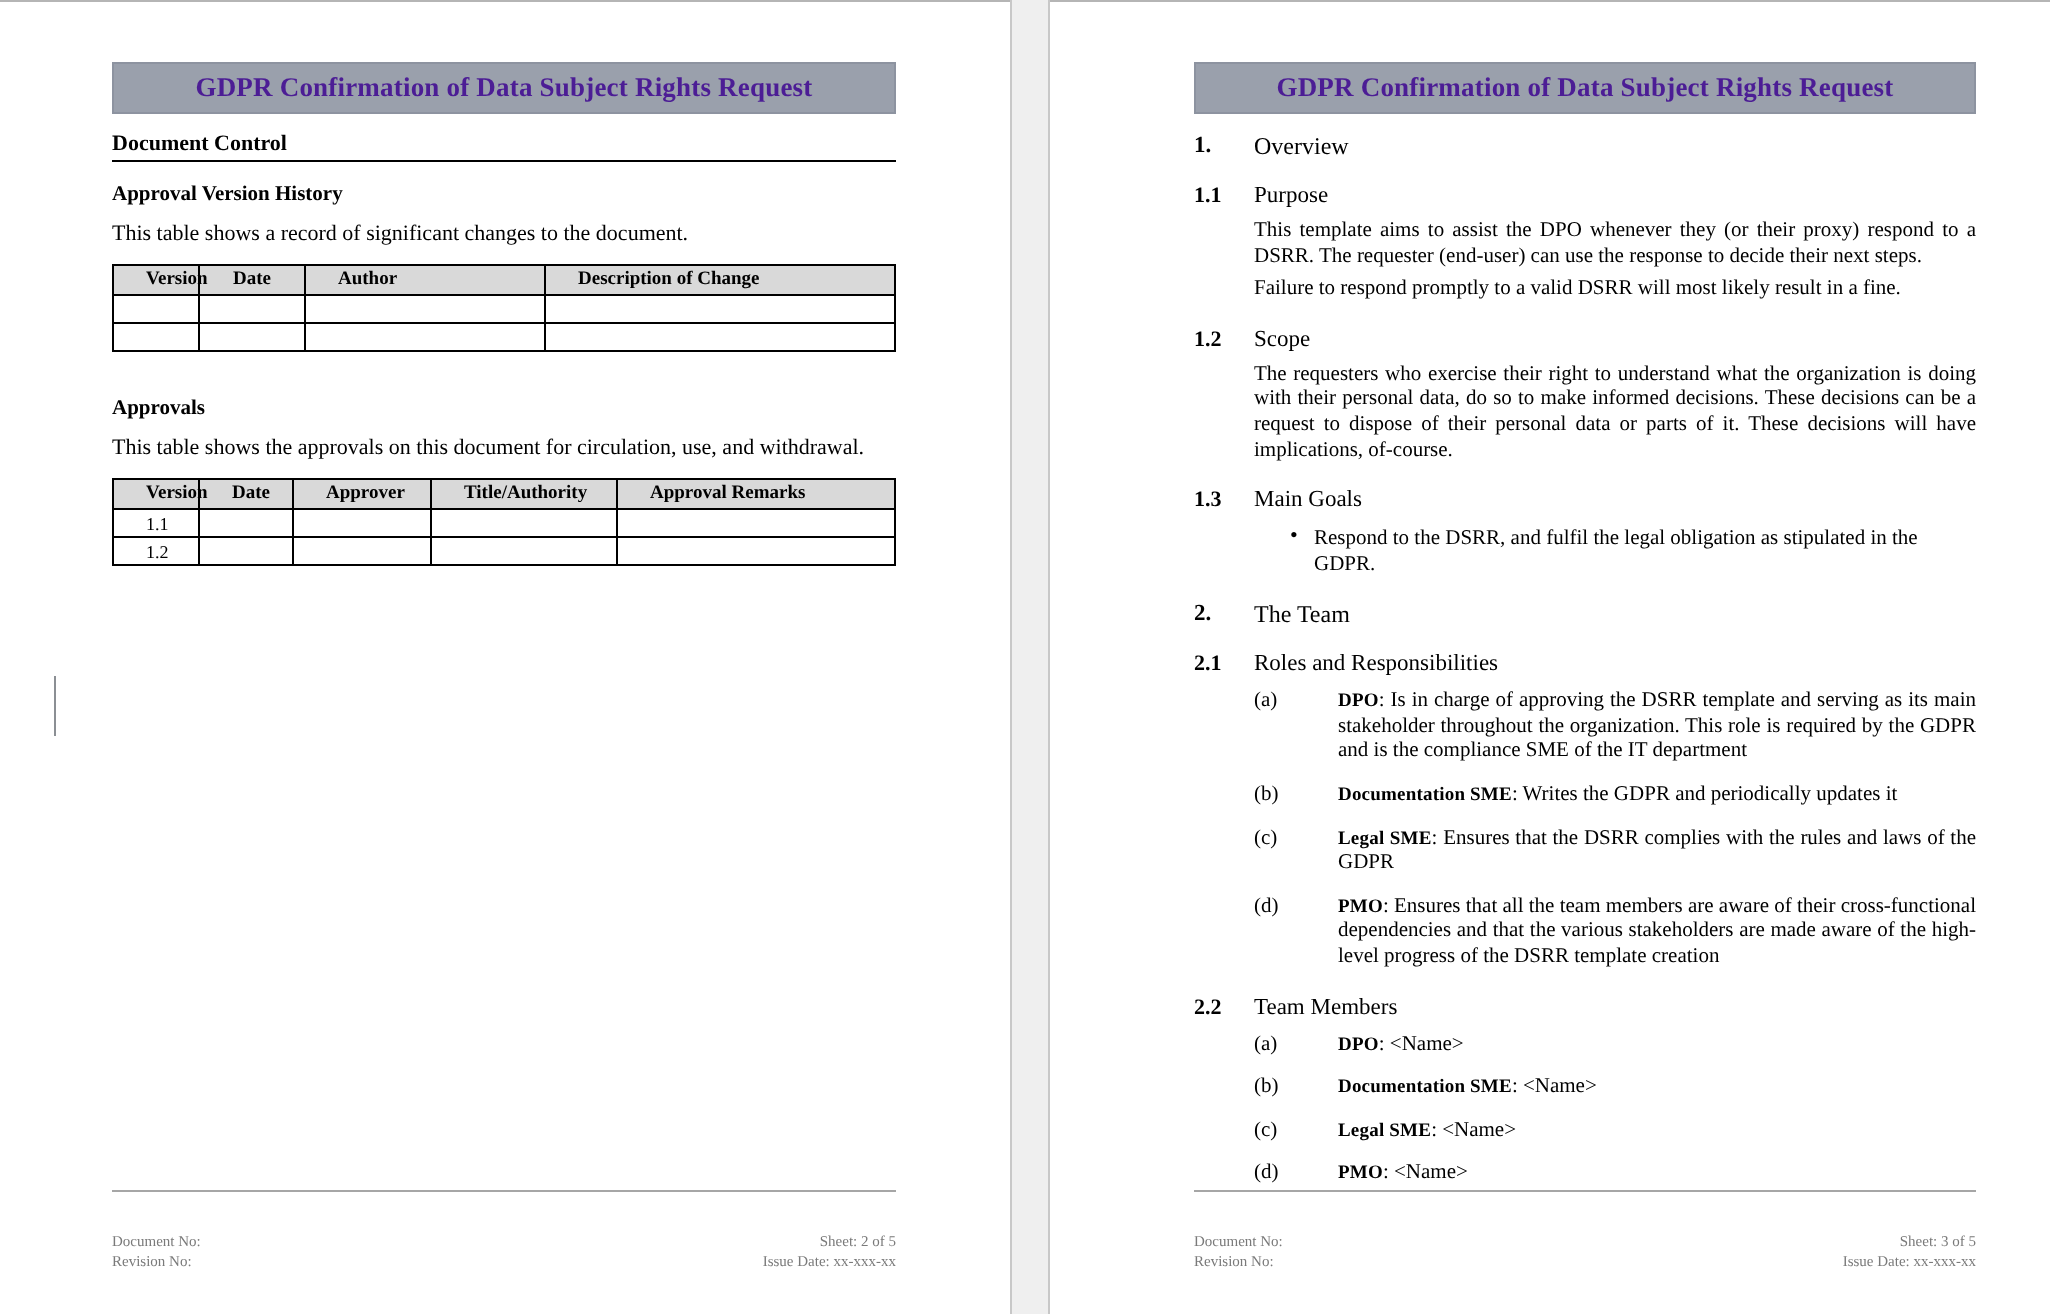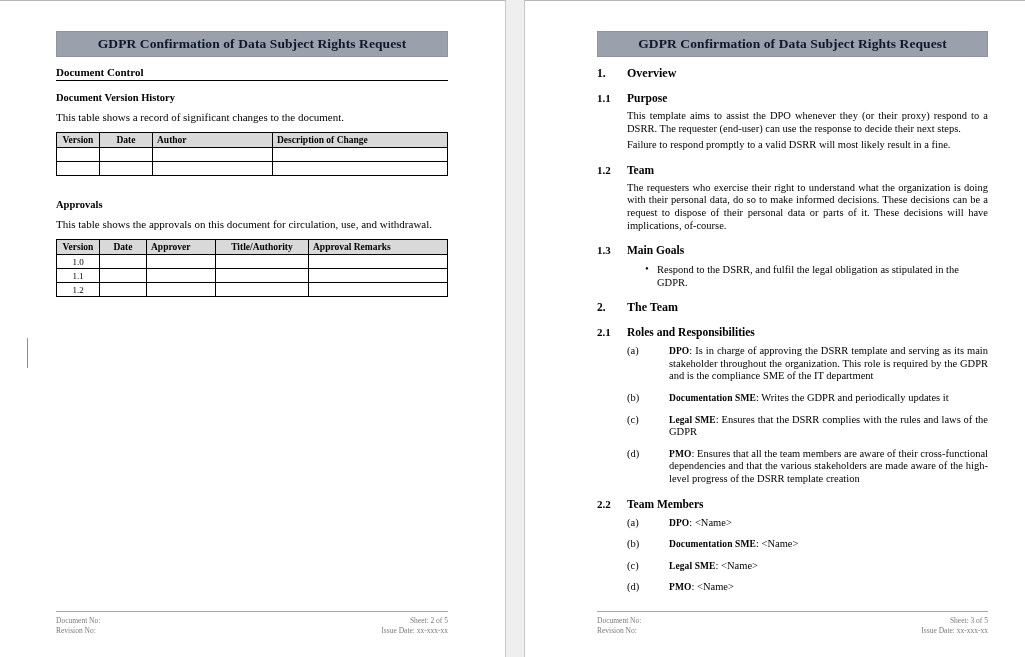--- a/index.html
+++ b/index.html
@@ -69,21 +69,21 @@
     width: 100%;
     height: 26px;
     background: #9aa0ac;
     border: 1px solid #8d93a0;
     box-sizing: border-box;
     display: flex;
     align-items: center;
     justify-content: center;
   }
   .doc-banner-text {
-    color: #0f172a;
+    color: #4c1d95;
     font-weight: bold;
     font-size: 13.5px;
     letter-spacing: .1px;
     white-space: nowrap;
   }
 
   
   .lp-content {
     position: absolute;
     top: 66px;
@@ -116,21 +116,21 @@
     margin-top: 8px;
     border-collapse: collapse;
     width: 100%;
     table-layout: fixed;
     font-size: 9.5px;
   }
   table.doc-table th,
   table.doc-table td {
     border: 1px solid #000000;
     height: 14px;
-    padding: 1px 4px;
+    padding: 1px 16px;
     box-sizing: border-box;
     vertical-align: middle;
   }
   table.doc-table th {
     background: #d9d9d9;
     font-weight: bold;
     text-align: left;
     font-size: 9.5px;
     height: 15px;
   }
@@ -176,21 +176,21 @@
 
   .num {
     flex: 0 0 30px;
     font-weight: bold;
     font-size: 11px;
     line-height: 14px;
   }
   .num-l1 { font-size: 11.5px; }
 
   .heading-txt {
-    font-weight: bold;
+    font-weight: normal;
     font-size: 11.5px;
     line-height: 14px;
   }
   .heading-txt-l1 { font-size: 12px; }
 
   .para {
     margin: 5px 0 0 30px;
     font-size: 10.5px;
     line-height: 12.6px;
     text-align: justify;
@@ -243,21 +243,21 @@
     letter-spacing: .1px;
   }
 
   
   .page-footer {
     position: absolute;
     bottom: 22px;
     left: 0;
     width: 100%;
     border-top: 1px solid #a6a6a6;
-    padding-top: 4px;
+    padding-top: 20px;
     display: flex;
     justify-content: space-between;
     color: #7a7a7a;
     font-size: 7.5px;
     line-height: 9.5px;
   }
   .footer-col-right { text-align: right; }
 </style>
 </head>
 <body>
@@ -272,21 +272,21 @@
     <div class="page-body">
 
       <div class="doc-banner">
         <span class="doc-banner-text">GDPR Confirmation of Data Subject Rights Request</span>
       </div>
 
       <div class="lp-content">
 
         <h2 class="section-underline">Document Control</h2>
 
-        <h3 class="subheading">Document Version History</h3>
+        <h3 class="subheading">Approval Version History</h3>
 
         <p class="lead">This table shows a record of significant changes to the document.</p>
 
         <table class="doc-table">
           <colgroup>
             <col style="width:43px">
             <col style="width:53px">
             <col style="width:120px">
             <col>
           </colgroup>
@@ -332,27 +332,20 @@
             <tr>
               <th class="c">Version</th>
               <th class="c">Date</th>
               <th>Approver</th>
               <th class="c">Title/Authority</th>
               <th>Approval Remarks</th>
             </tr>
           </thead>
           <tbody>
             <tr>
-              <td class="ver">1.0</td>
-              <td></td>
-              <td></td>
-              <td></td>
-              <td></td>
-            </tr>
-            <tr>
               <td class="ver">1.1</td>
               <td></td>
               <td></td>
               <td></td>
               <td></td>
             </tr>
             <tr>
               <td class="ver">1.2</td>
               <td></td>
               <td></td>
@@ -398,21 +391,21 @@
 
         <div class="lvl2">
           <span class="num">1.1</span>
           <span class="heading-txt">Purpose</span>
         </div>
         <p class="para">This template aims to assist the DPO whenever they (or their proxy) respond to a DSRR. The requester (end-user) can use the response to decide their next steps.</p>
         <p class="para tight">Failure to respond promptly to a valid DSRR will most likely result in a fine.</p>
 
         <div class="lvl2">
           <span class="num">1.2</span>
-          <span class="heading-txt">Team</span>
+          <span class="heading-txt">Scope</span>
         </div>
         <p class="para">The requesters who exercise their right to understand what the organization is doing with their personal data, do so to make informed decisions. These decisions can be a request to dispose of their personal data or parts of it. These decisions will have implications, of-course.</p>
 
         <div class="lvl2">
           <span class="num">1.3</span>
           <span class="heading-txt">Main Goals</span>
         </div>
         <ul class="bullets">
           <li>Respond to the DSRR, and fulfil the legal obligation as stipulated in the GDPR.</li>
         </ul>

